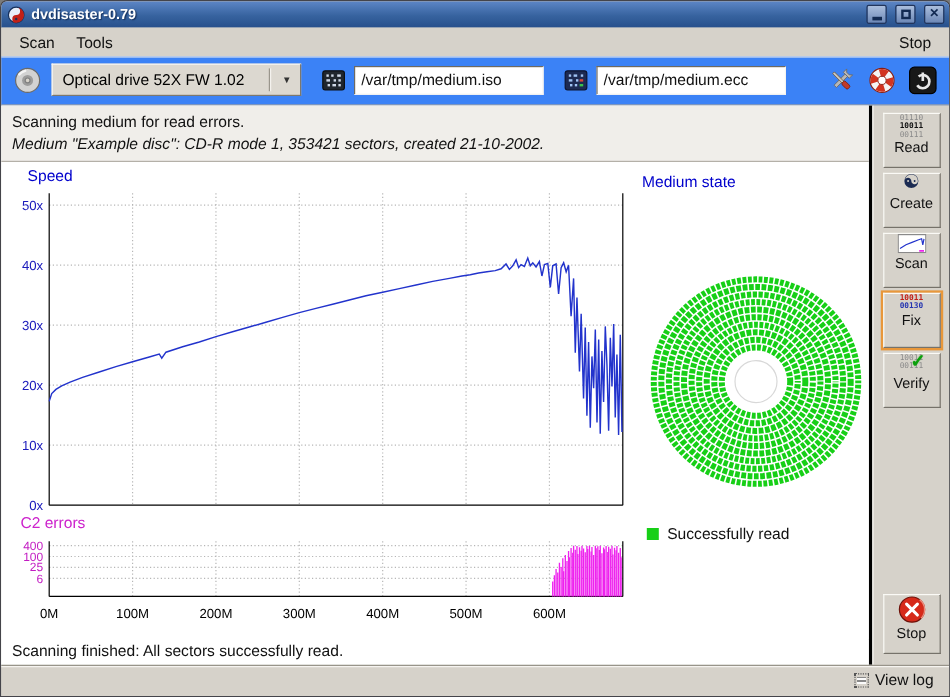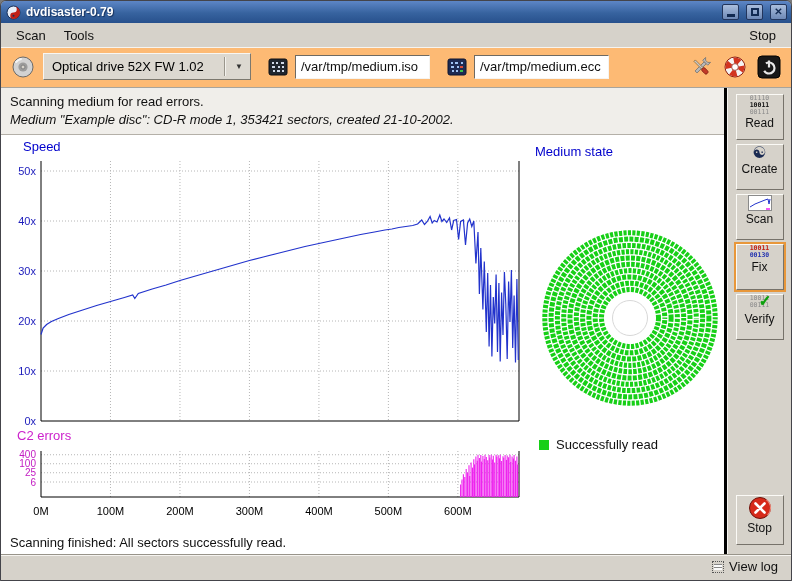--- a/index.html
+++ b/index.html
@@ -16,30 +16,30 @@
   .g-min{width:8px;height:3px;background:#122a52;align-self:flex-end;margin:0 auto 2px}
   .g-max{width:8px;height:8px;border:2px solid #122a52}
   .g-close{font-size:10px;font-weight:bold;color:#122a52;line-height:1}
 
   
   .menubar{flex:0 0 24px;display:flex;align-items:center;padding:0 6px;background:#d6d2ca}
   .menu-item{padding:3px 9px;color:#111}
   .spacer{flex:1}
 
   
-  .toolbar{flex:0 0 41px;display:flex;align-items:center;gap:6px;padding:0 8px 1px 8px;background:#fdba74;
+  .toolbar{flex:0 0 41px;display:flex;align-items:center;gap:6px;padding:0 8px 1px 8px;background:#3b82f6;
     border-bottom:1px solid #a8a49c;box-shadow:0 1px 0 #f6f4f0 inset}
   .tbtn{width:28px;height:28px;border:none;background:transparent;display:flex;align-items:center;justify-content:center}
   .combo{width:208px;height:27px;display:flex;align-items:center;gap:6px;padding:0 3px 0 8px;background:#dcd8d0;
     border:1px solid;border-color:#f8f6f2 #7c786e #7c786e #f8f6f2}
   .combo-text{flex:1;white-space:nowrap;overflow:hidden}
   .combo-sep{width:1px;height:19px;background:#9a968c;box-shadow:1px 0 0 #f4f2ee}
   .combo-arrow{font-size:8px;color:#333;padding:0 4px}
   .tb-icon{width:22px;height:22px;display:flex;align-items:center;justify-content:center;margin-left:10px}
-  .tb-input{width:135px;height:24px;border:1px solid;border-color:#6e6a62 #f6f4f0 #f6f4f0 #6e6a62;background:#fff;
+  .tb-input{width:158px;height:24px;border:1px solid;border-color:#6e6a62 #f6f4f0 #f6f4f0 #6e6a62;background:#fff;
     padding:0 5px;font-family:"Liberation Sans",sans-serif;font-size:13px;color:#111}
 
   
   .content{flex:1;display:flex;min-height:0}
   .main{flex:1;display:flex;flex-direction:column;background:#fff;border-right:3px solid #000000;min-width:0}
   .status-area{flex:0 0 46px;background:#f0eeea;border-bottom:1px solid #b4b0a8;padding:5px 9px;line-height:1.4;color:#111}
   .status-line2{font-style:italic}
   .charts-row{flex:1;display:flex;background:#fff;min-height:0}
   #charts-svg{margin:2px 0 0 2px;flex:0 0 524px}
   .medium-state{flex:1;display:flex;flex-direction:column;align-items:flex-start;padding:9px 0 0 8px}

